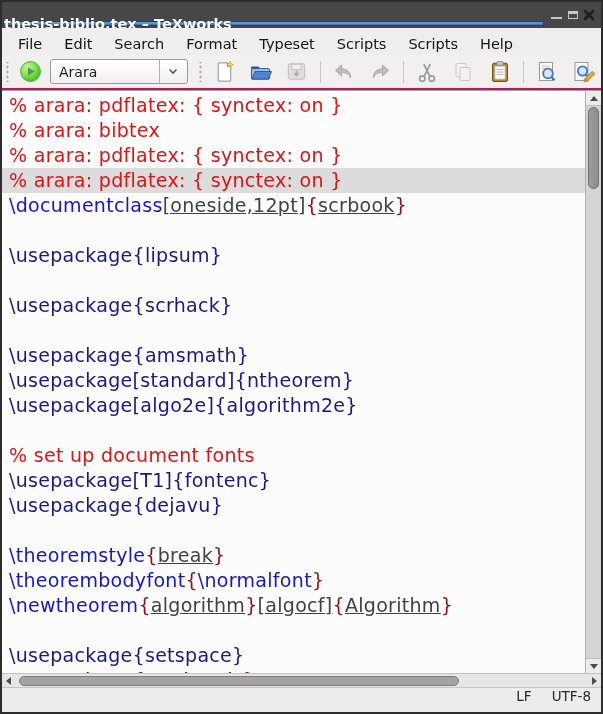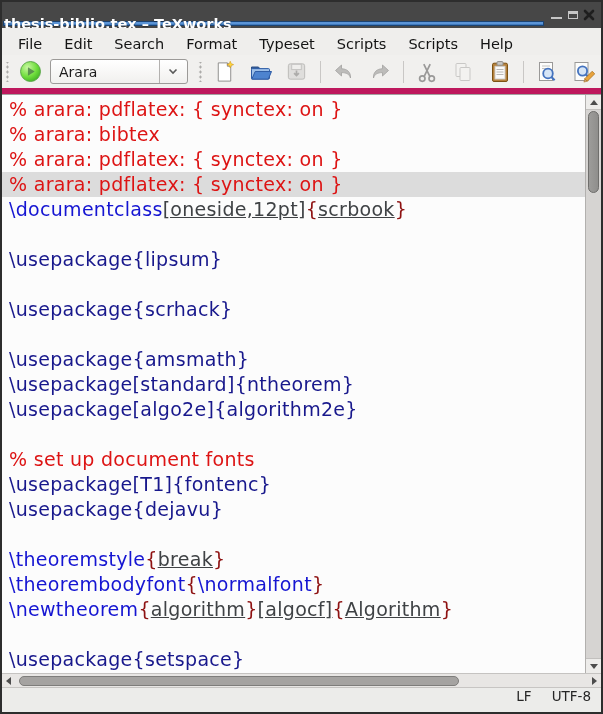--- a/index.html
+++ b/index.html
@@ -16,21 +16,21 @@
   .controls{width:56px;display:flex;align-items:center;justify-content:space-evenly;}
   .ctl-min{width:11px;height:2px;background:#c6c6c6;margin-top:6px;}
   .ctl-max{width:10px;height:8px;border:1px solid #c6c6c6;border-top:3px solid #c6c6c6;box-sizing:border-box;}
 
   
   .menubar{height:27px;background:#efeeec;display:flex;align-items:flex-end;
            font-size:14.5px;color:#141414;padding-left:5px;flex:0 0 auto;}
   .menu-item{padding:3px 11px;white-space:nowrap;}
 
   
-  .toolbar{height:33px;background:#f1f0ee;border-bottom:6px solid #be185d;
+  .toolbar{height:33px;background:#f1f0ee;border-bottom:2px solid #be185d;
            display:flex;align-items:center;flex:0 0 auto;}
   .grip{width:5px;height:20px;margin:0 4px 0 3px;
     background-image:radial-gradient(circle,#a9a8a6 1px,transparent 1.4px);
     background-size:5px 5px;background-position:center;}
   .play-btn{width:26px;height:26px;display:flex;align-items:center;justify-content:center;margin:0 7px 0 4px;}
   .combobox{width:142px;height:25px;box-sizing:border-box;border:1px solid #9c9a98;border-radius:3px;
     background:linear-gradient(#ffffff,#f1f0ee);display:flex;align-items:center;}
   .combo-label{flex:1;padding-left:8px;font-size:14px;color:#1c1c1c;}
   .combo-arrow{width:27px;height:100%;border-left:1px solid #b3b1af;display:flex;align-items:center;justify-content:center;}
   .tb-btn{width:27px;height:27px;display:flex;align-items:center;justify-content:center;margin:0 5px;}

